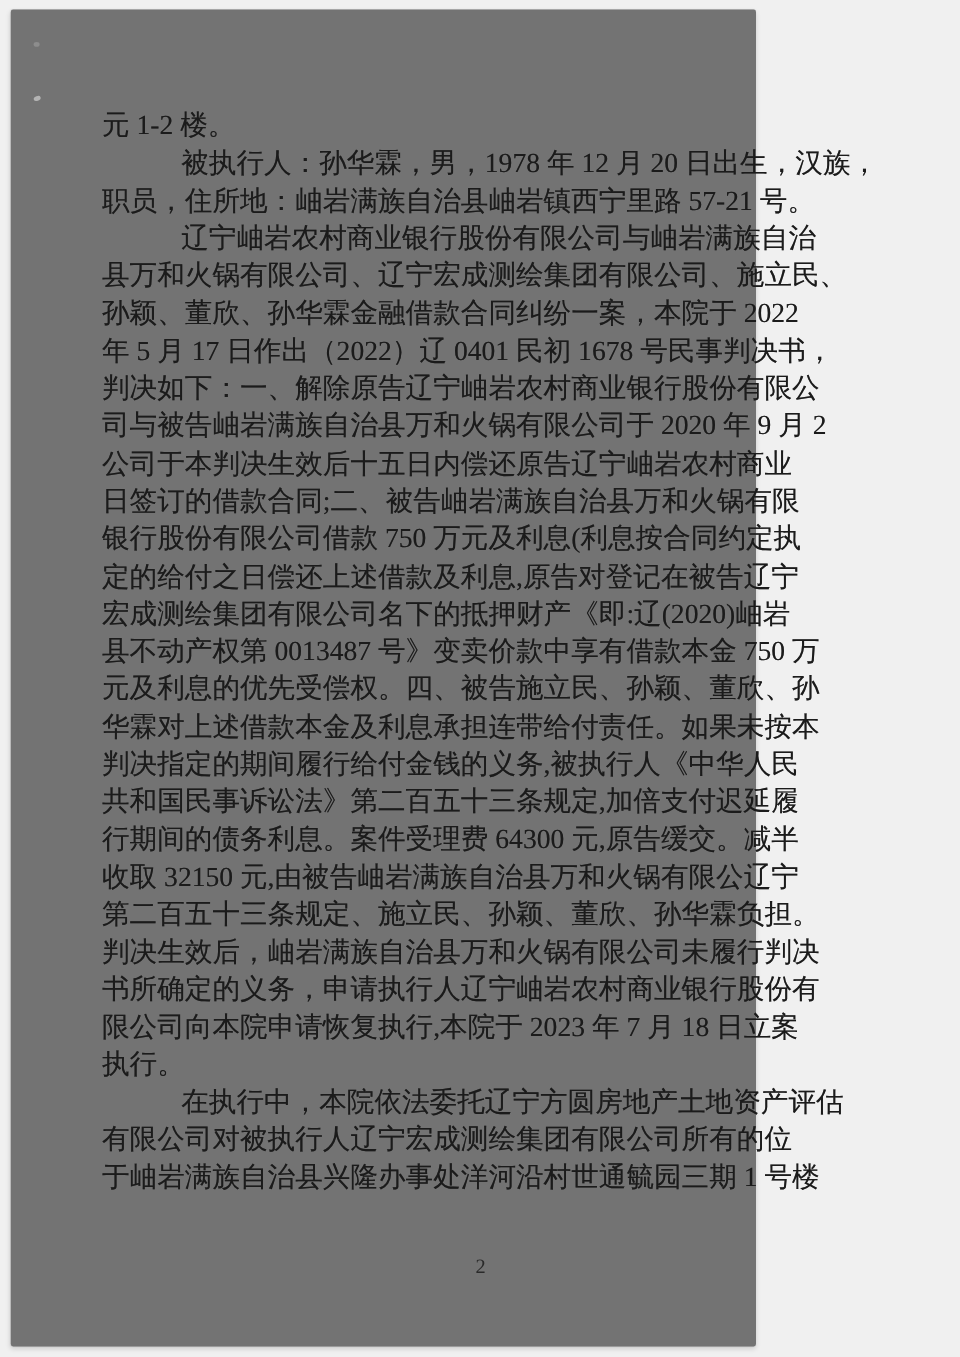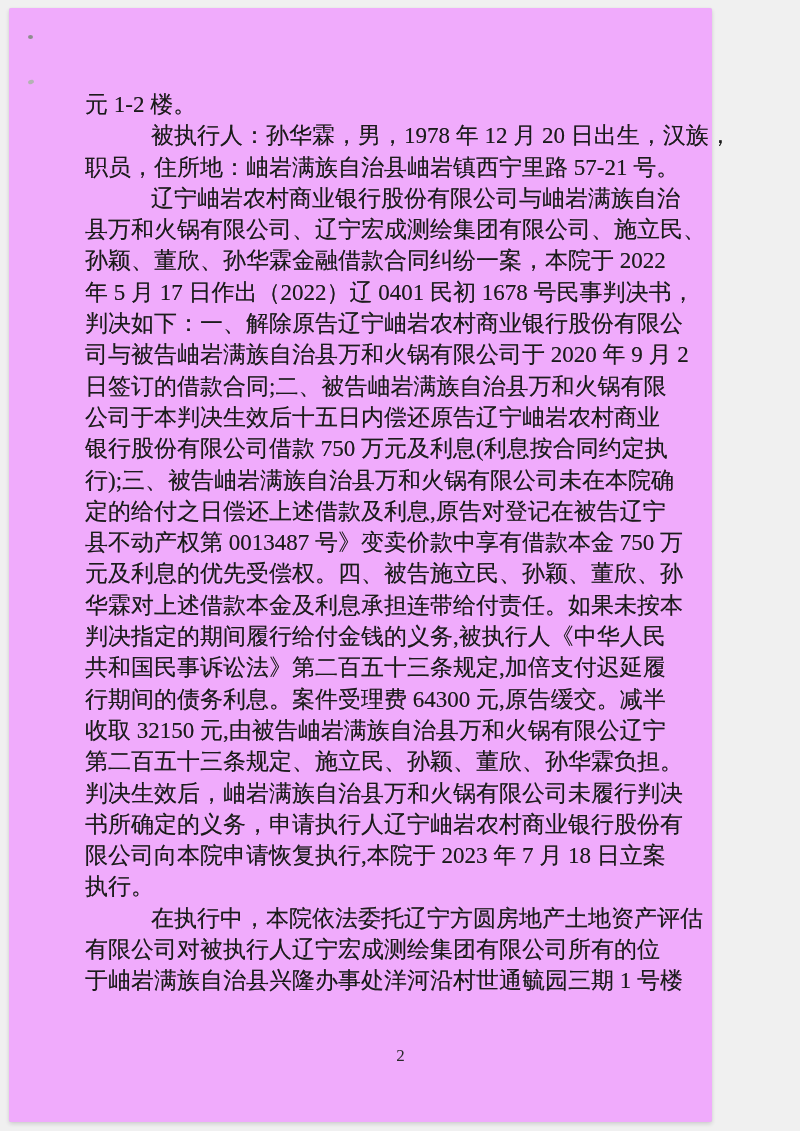--- a/index.html
+++ b/index.html
@@ -9,22 +9,22 @@
     font-family: "Liberation Serif", "DejaVu Serif", serif;
     overflow: hidden;
   }
   .stage {
     position: relative;
     width: 800px; height: 1131px;
   }
   .paper {
     position: absolute;
     left: 9px; top: 8px;
-    width: 703px; height: 1114px;
-    background: #f0abfc;
+    width: 621px; height: 1114px;
+    background: #737373;
     border-radius: 2px;
     box-shadow: 0 2px 4px rgba(0,0,0,0.14), 0 0 1px rgba(0,0,0,0.08);
   }
   .content {
     position: absolute;
     left: 76px; top: 81px;
     width: 634px;
     color: #1b1b1b;
     font-size: 23px;
     line-height: 31.3px;
@@ -71,25 +71,25 @@
     <div class="content">
         <div class="line">元 1-2 楼。</div>
         <div class="line indent">被执行人：孙华霖，男，1978 年 12 月 20 日出生，汉族，</div>
         <div class="line">职员，住所地：岫岩满族自治县岫岩镇西宁里路 57-21 号。</div>
         <div class="line indent">辽宁岫岩农村商业银行股份有限公司与岫岩满族自治</div>
         <div class="line">县万和火锅有限公司、辽宁宏成测绘集团有限公司、施立民、</div>
         <div class="line">孙颖、董欣、孙华霖金融借款合同纠纷一案，本院于 2022</div>
         <div class="line">年 5 月 17 日作出（2022）辽 0401 民初 1678 号民事判决书，</div>
         <div class="line">判决如下：一、解除原告辽宁岫岩农村商业银行股份有限公</div>
         <div class="line">司与被告岫岩满族自治县万和火锅有限公司于 2020 年 9 月 2</div>
+        <div class="line">公司于本判决生效后十五日内偿还原告辽宁岫岩农村商业</div>
         <div class="line">日签订的借款合同;二、被告岫岩满族自治县万和火锅有限</div>
-        <div class="line">公司于本判决生效后十五日内偿还原告辽宁岫岩农村商业</div>
         <div class="line">银行股份有限公司借款 750 万元及利息(利息按合同约定执</div>
-        <div class="line">行);三、被告岫岩满族自治县万和火锅有限公司未在本院确</div>
         <div class="line">定的给付之日偿还上述借款及利息,原告对登记在被告辽宁</div>
+        <div class="line">宏成测绘集团有限公司名下的抵押财产《即:辽(2020)岫岩</div>
         <div class="line">县不动产权第 0013487 号》变卖价款中享有借款本金 750 万</div>
         <div class="line">元及利息的优先受偿权。四、被告施立民、孙颖、董欣、孙</div>
         <div class="line">华霖对上述借款本金及利息承担连带给付责任。如果未按本</div>
         <div class="line">判决指定的期间履行给付金钱的义务,被执行人《中华人民</div>
         <div class="line">共和国民事诉讼法》第二百五十三条规定,加倍支付迟延履</div>
         <div class="line">行期间的债务利息。案件受理费 64300 元,原告缓交。减半</div>
         <div class="line">收取 32150 元,由被告岫岩满族自治县万和火锅有限公辽宁</div>
         <div class="line">第二百五十三条规定、施立民、孙颖、董欣、孙华霖负担。</div>
         <div class="line">判决生效后，岫岩满族自治县万和火锅有限公司未履行判决</div>
         <div class="line">书所确定的义务，申请执行人辽宁岫岩农村商业银行股份有</div>

